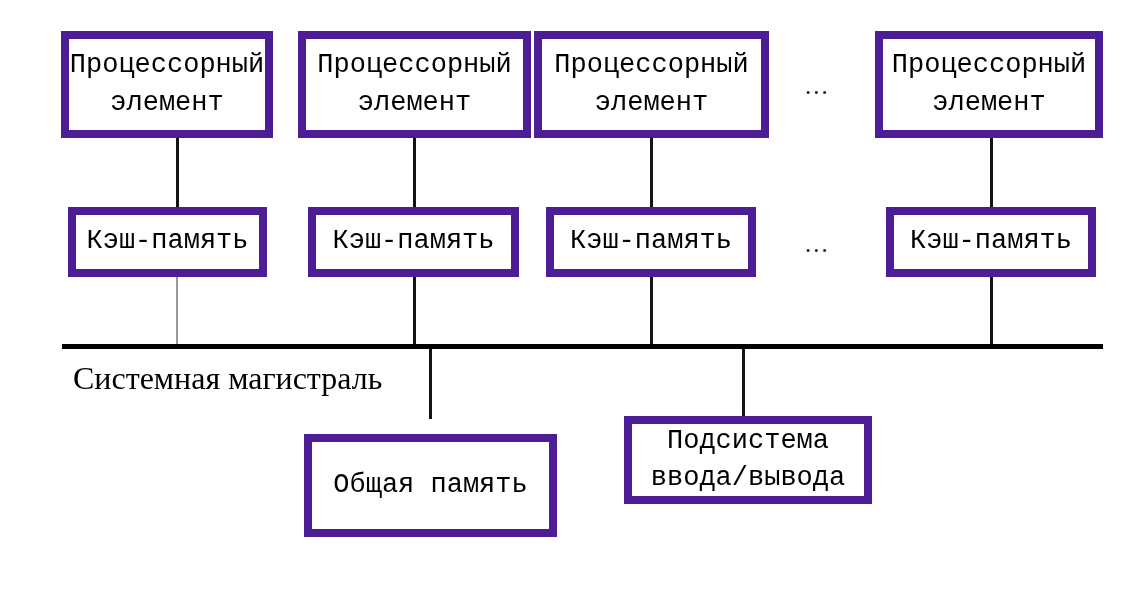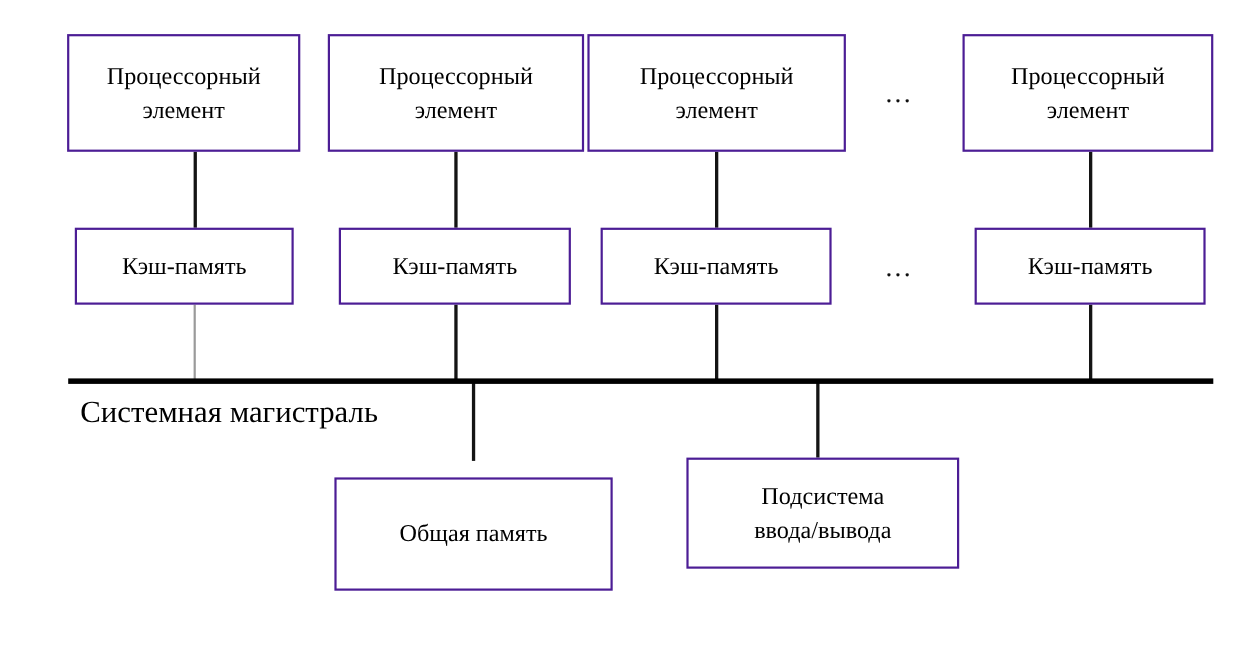--- a/index.html
+++ b/index.html
@@ -13,48 +13,49 @@
     width: 1144px;
     height: 592px;
     background: #ffffff;
     font-family: "Liberation Serif", "DejaVu Serif", serif;
     color: #000000;
     overflow: hidden;
   }
   .node {
     position: absolute;
     box-sizing: border-box;
-    border: 2px solid #4c1d95;
+    border: 8px solid #4c1d95;
     background: #ffffff;
     display: flex;
     flex-direction: column;
     align-items: center;
     justify-content: center;
     text-align: center;
     line-height: 1.38;
-    font-size: 22px;
+    font-size: 27px;
     z-index: 3;
+    font-family: Liberation Mono, monospace;
   }
   .node .line2 { display: block; }
   .connector {
     position: absolute;
     background: #141414;
     width: 3px;
     z-index: 1;
   }
   .connector.faint { background: #9a9a9a; }
   .bus {
     position: absolute;
     background: #000000;
     height: 5px;
     z-index: 2;
   }
   .bus-label {
     position: absolute;
-    font-size: 28px;
+    font-size: 32px;
     white-space: nowrap;
     z-index: 3;
   }
   .ellipsis {
     position: absolute;
     font-size: 25px;
     letter-spacing: 2px;
     z-index: 3;
     color: #101010;
   }
@@ -118,18 +119,18 @@
 
   <div class="bus-label" style="left:73px; top:360px;">Системная магистраль</div>
 
   <div class="connector" style="left:429px; top:348px; height:71px;"></div>
   <div class="connector" style="left:742px; top:348px; height:69px;"></div>
 
   <div class="node" style="left:304px; top:434px; width:253px; height:103px;">
     <span>Общая память</span>
   </div>
 
-  <div class="node" style="left:624px; top:416px; width:248px; height:101px;">
+  <div class="node" style="left:624px; top:416px; width:248px; height:88px;">
     <span>Подсистема</span>
     <span class="line2">ввода/вывода</span>
   </div>
 
 </div>
 
 </body></html>

